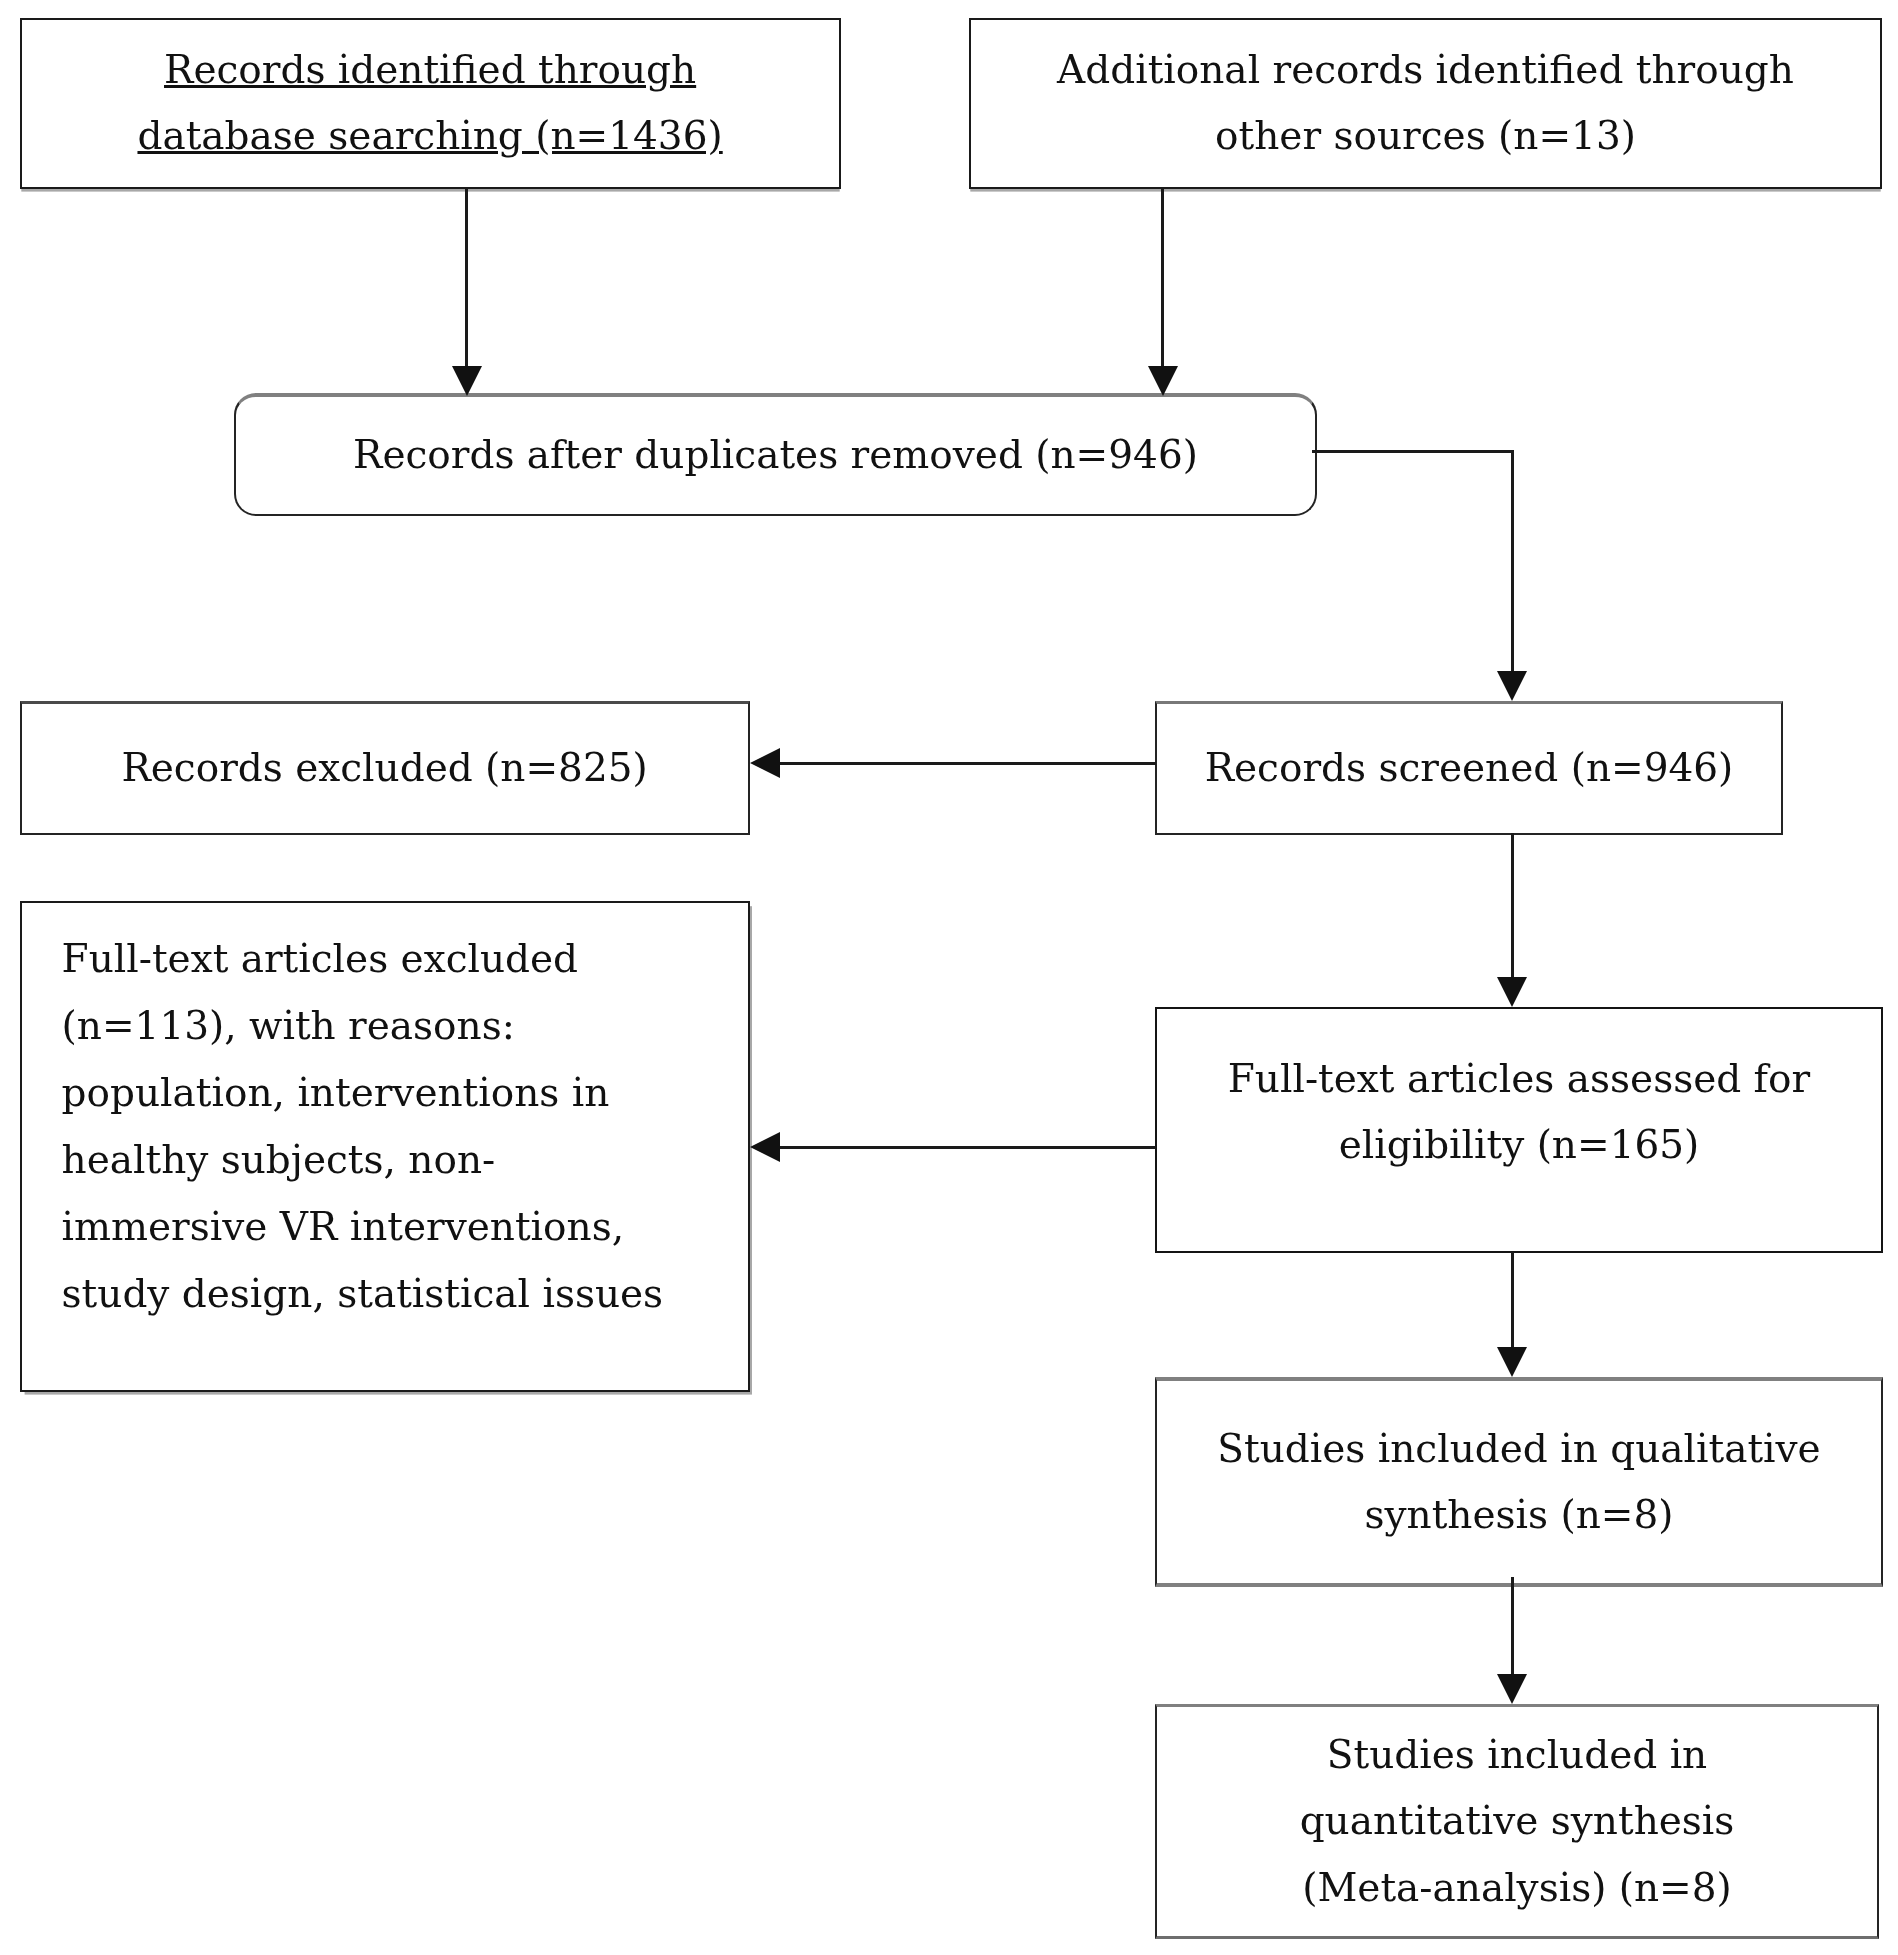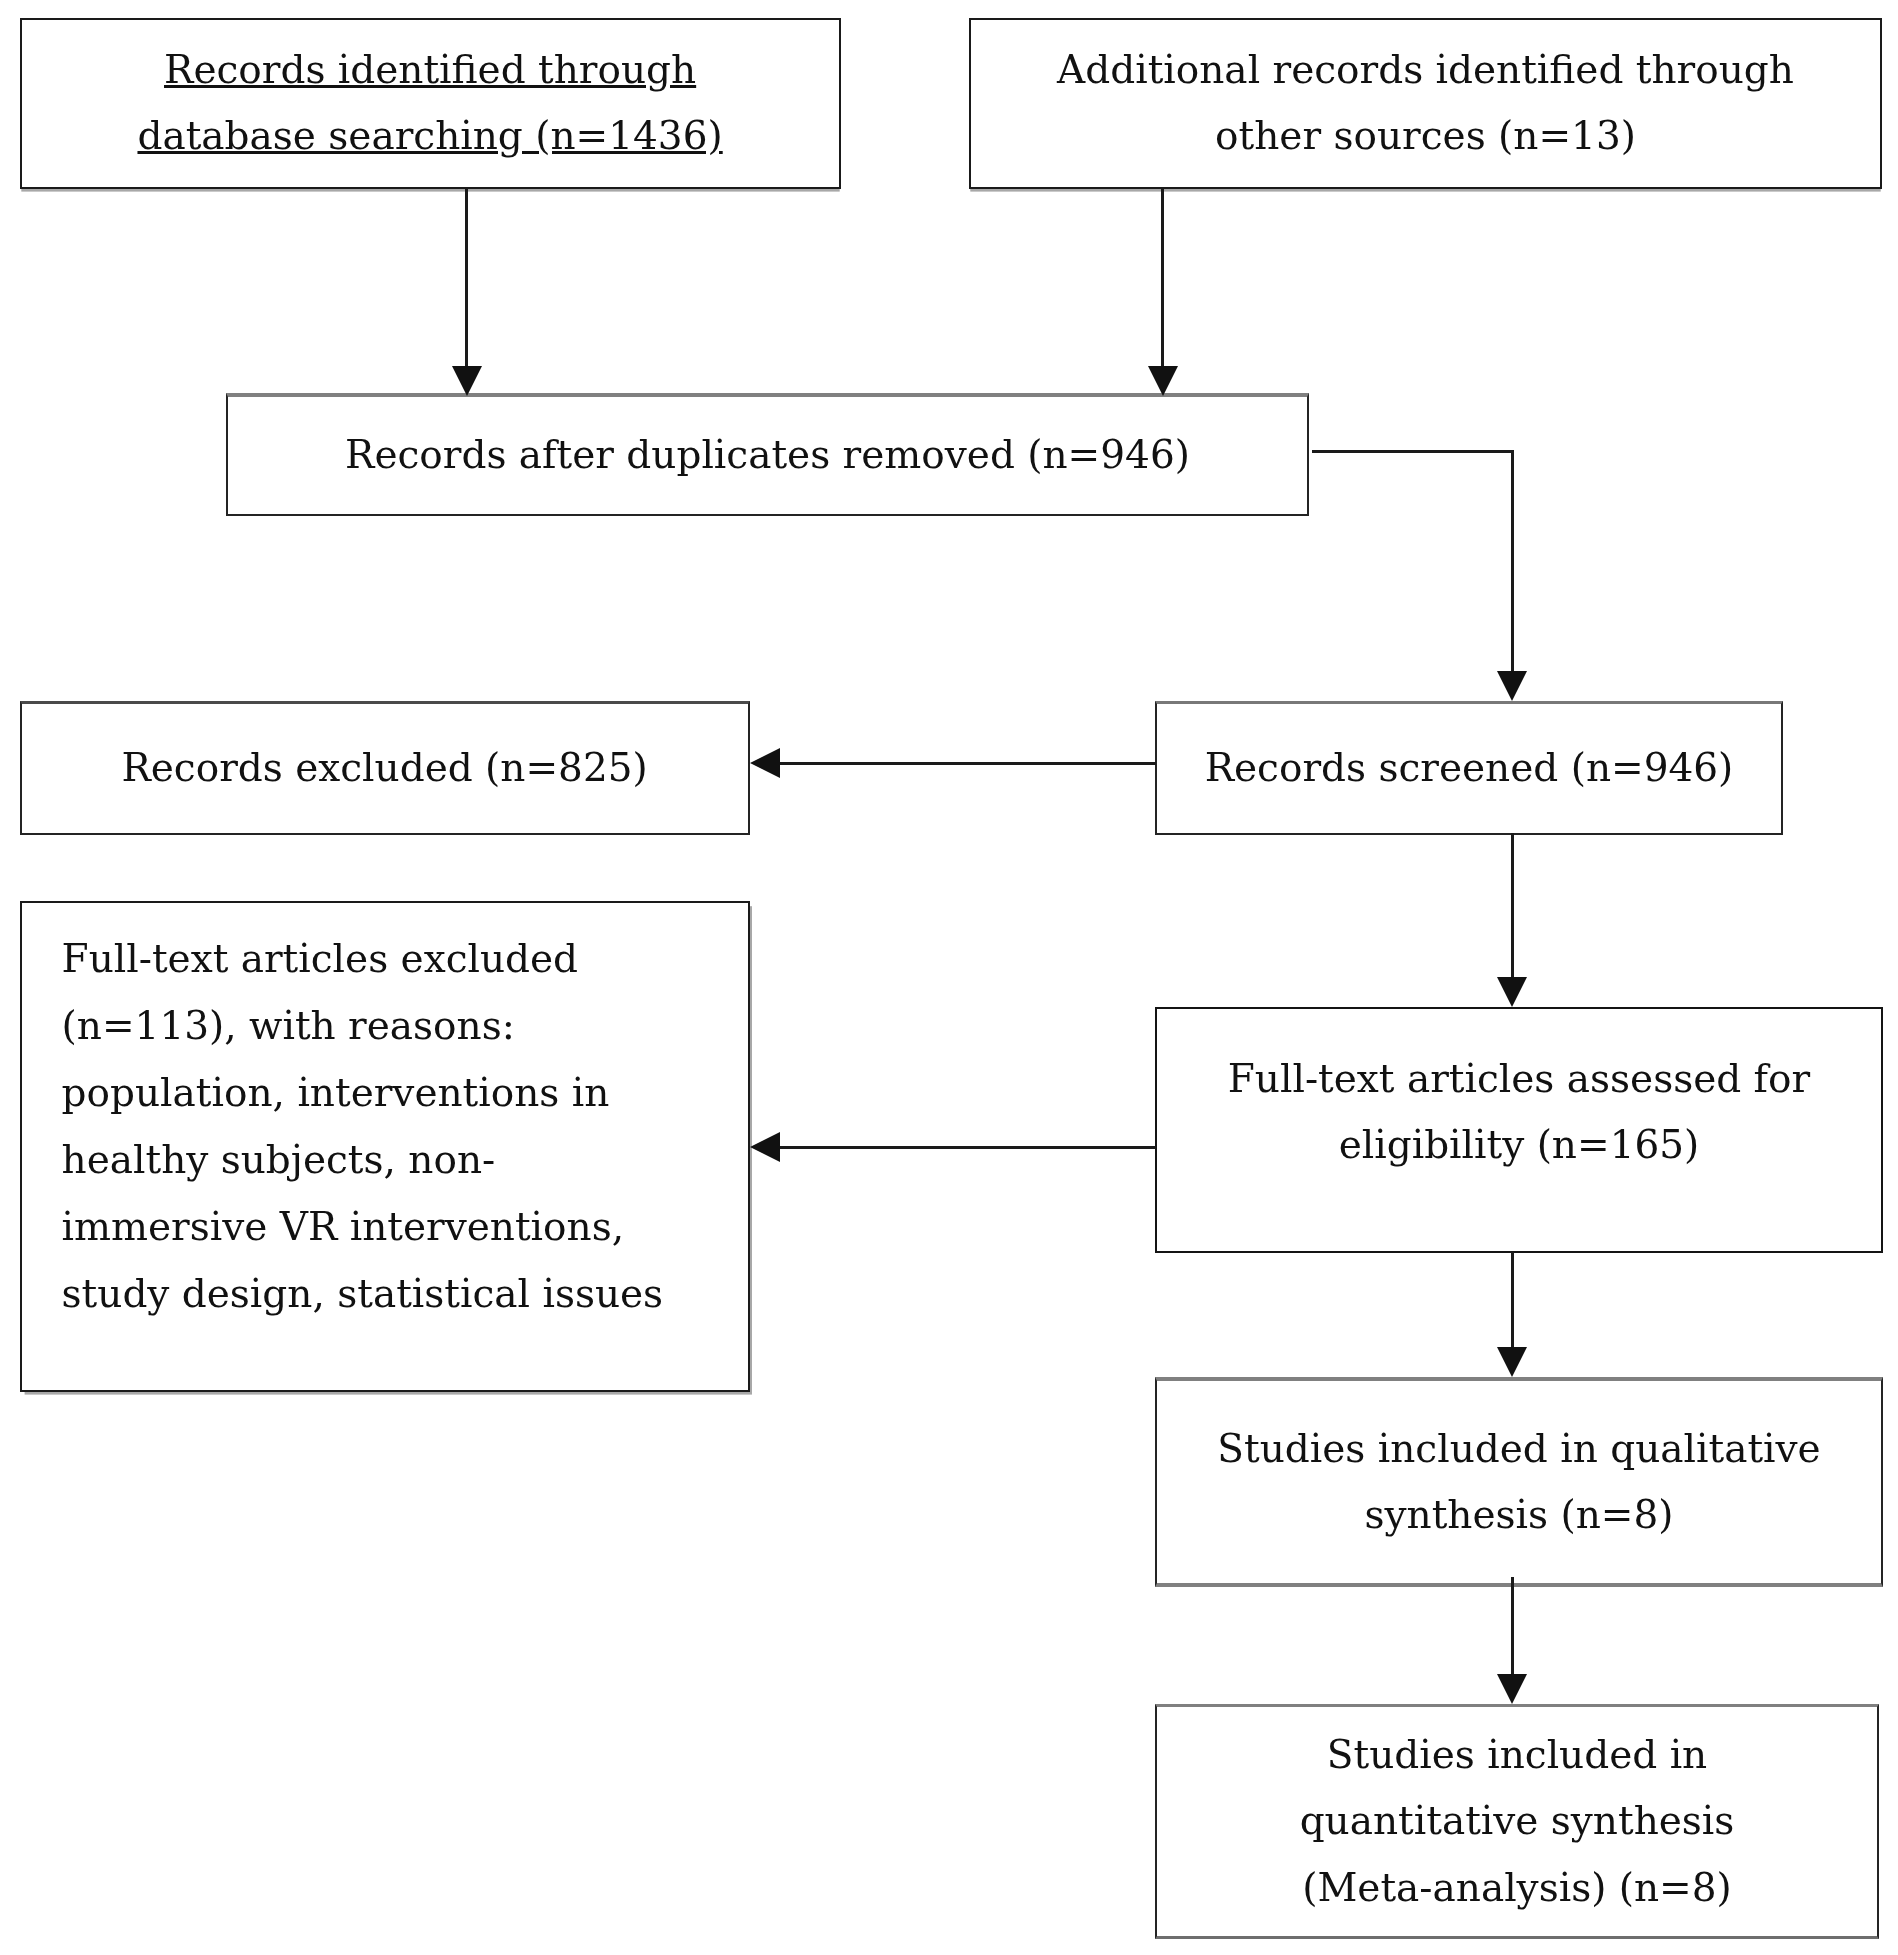--- a/index.html
+++ b/index.html
@@ -30,22 +30,22 @@
   .box .label {
     white-space: pre-line;
     display: block;
     width: 100%;
   }
   
   #box-identified-db   { left:19.6px;   top:17.6px;   width:821px; height:171px;
                          border-color:#1a1a1a; box-shadow: 0 3.9px 0 -1.3px #a8a8a8; text-decoration: underline; }
   #box-identified-other{ left:969px; top:17.6px;   width:913px; height:171px;
                          border-color:#1a1a1a; box-shadow: 0 3.9px 0 -1.3px #a8a8a8; }
-  #box-after-duplicates{ left:226px;  top:393px;  width:1083px; height:123px;
-                         border-top:4.6px solid #808080; }
+  #box-after-duplicates{ left:234px;  top:393px;  width:1083px; height:123px;
+                         border-top:4.6px solid #808080;border-radius:22px; }
   #box-screened        { left:1155px; top:701px; width:628px; height:134px;
                          border-top:3.9px solid #787878; }
   #box-excluded        { left:19.6px;   top:701px; width:730px; height:134px;
                          border-top:3.9px solid #4a4a4a; }
   #box-fulltext-assessed { left:1155px; top:1007px; width:728px; height:246px;
                          border-color:#141414; padding-bottom:36px; }
   #box-fulltext-excluded { left:19.6px; top:901px; width:730px; height:491px;
                          border-width:2px; border-color:#1a1a1a;
                          box-shadow: 3.3px 3.9px 0 -1.3px #a8a8a8;
                          align-items:flex-start; justify-content:flex-start;

